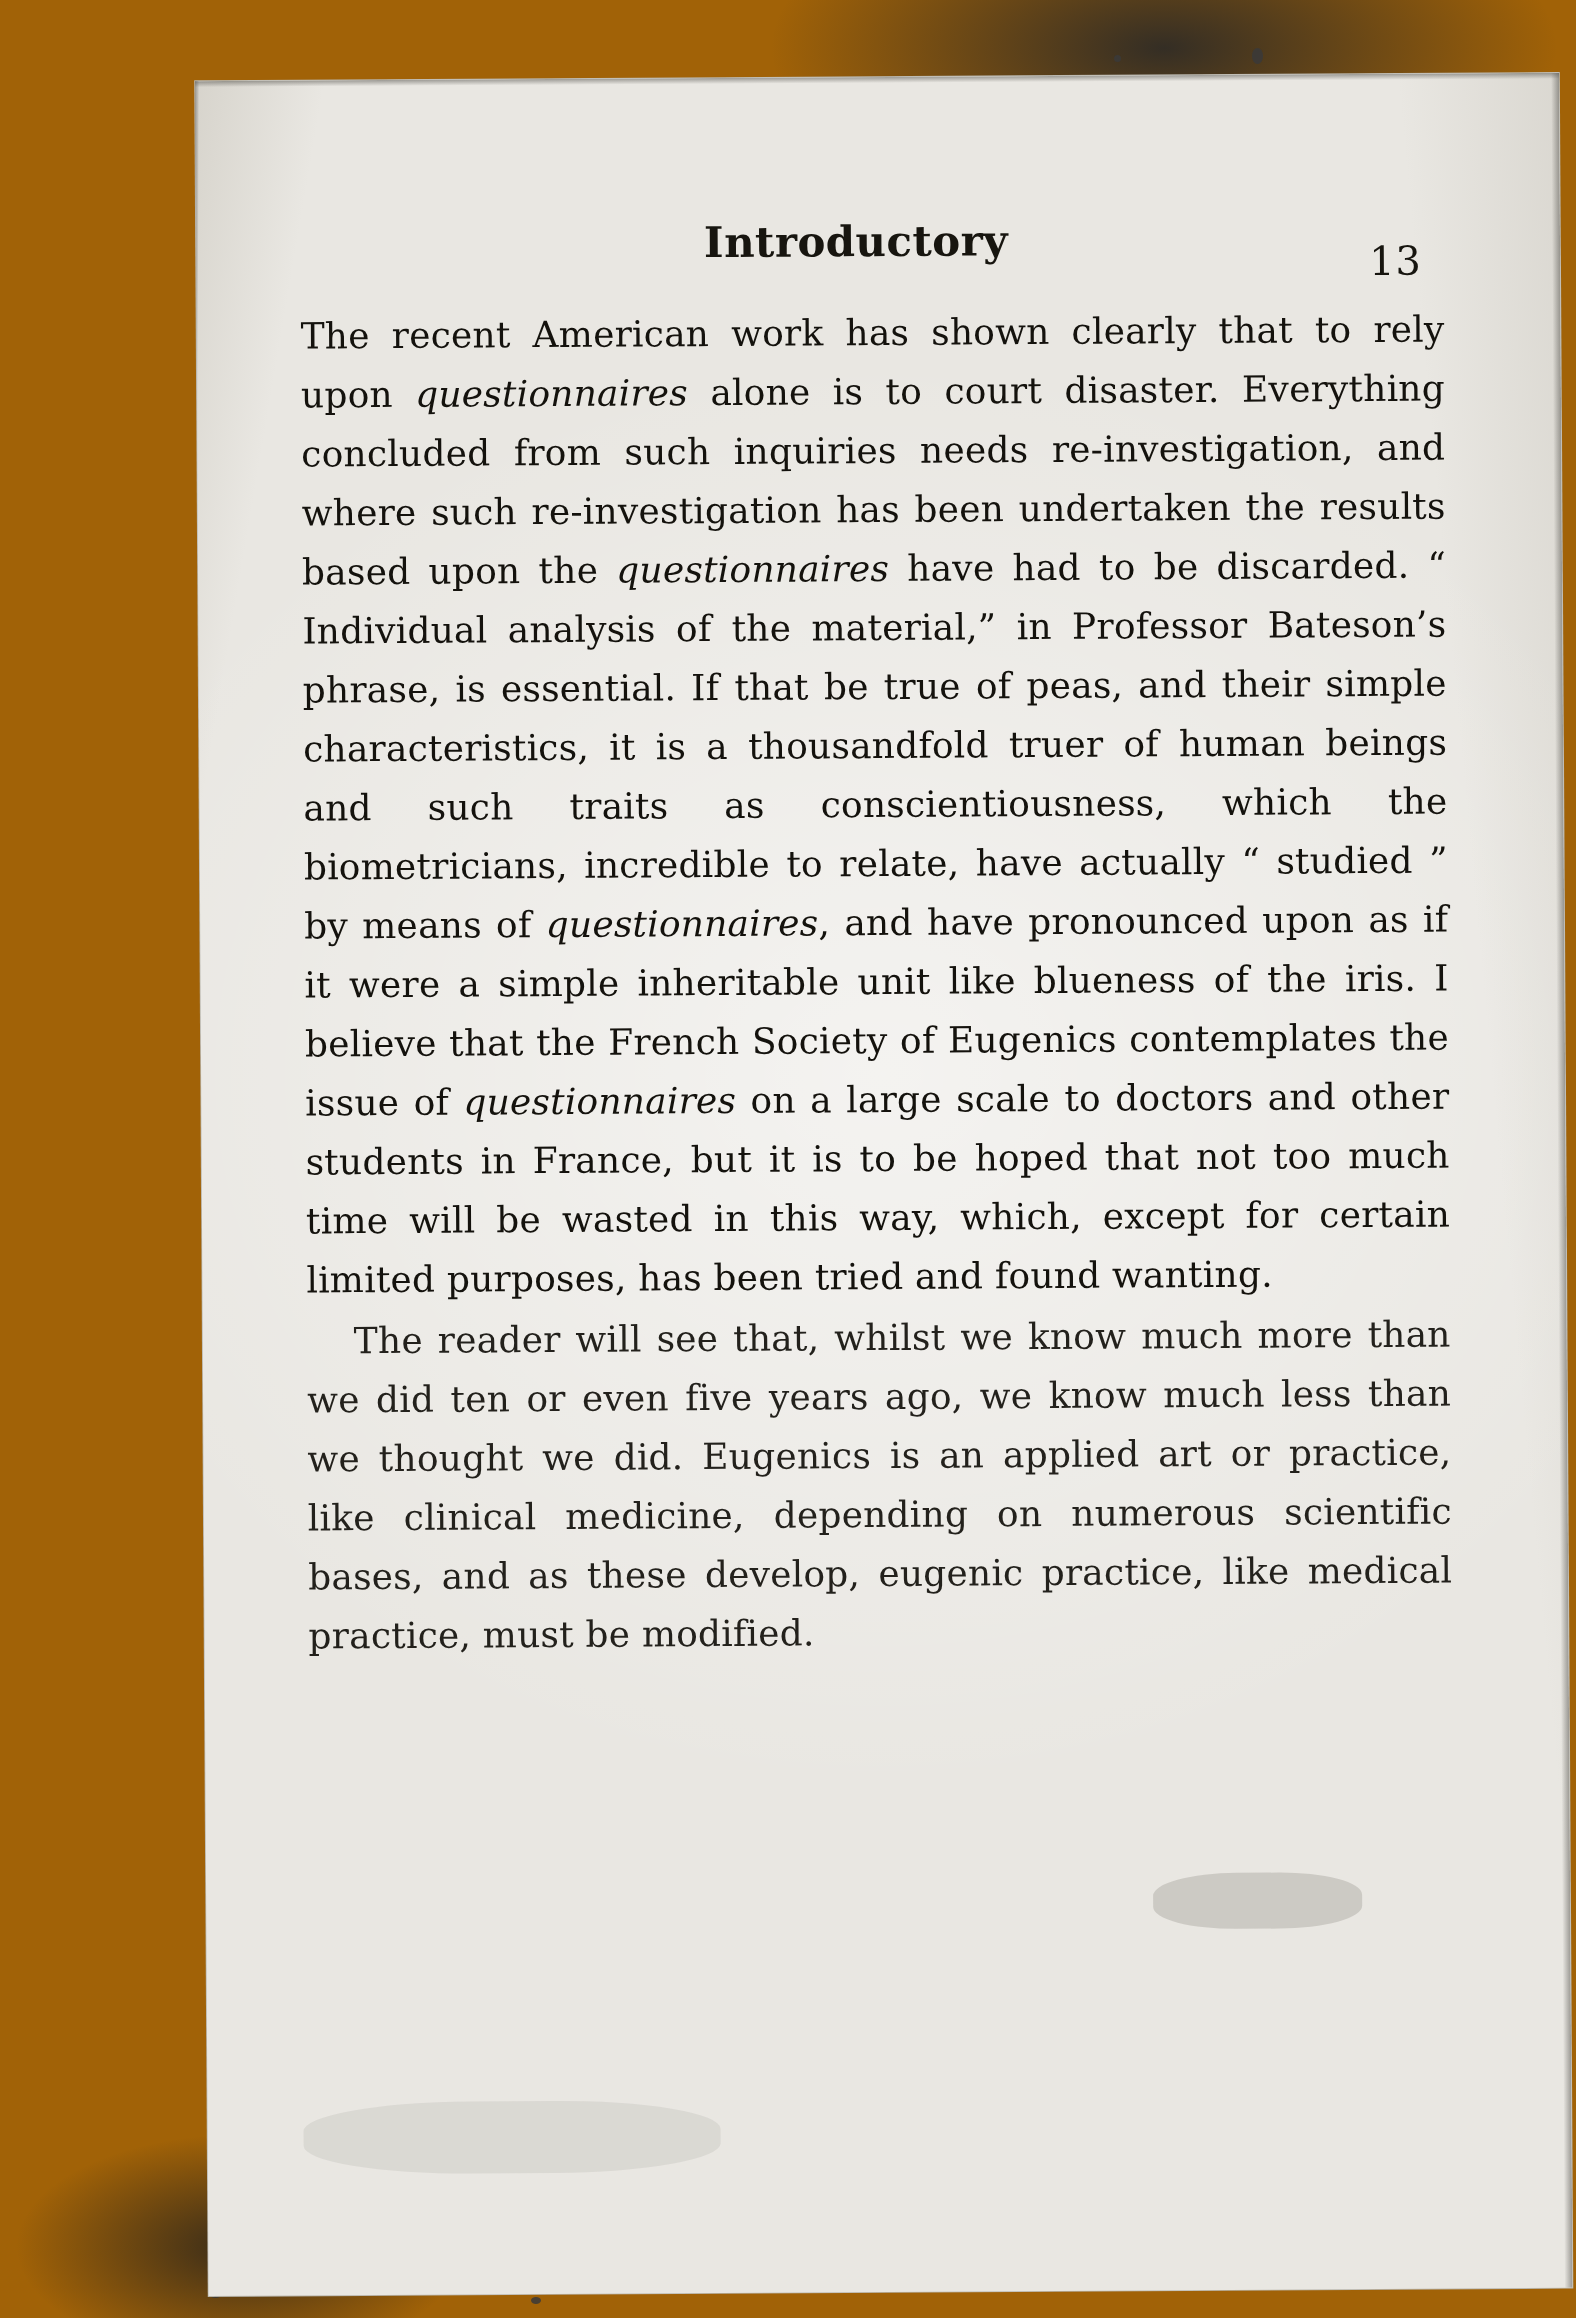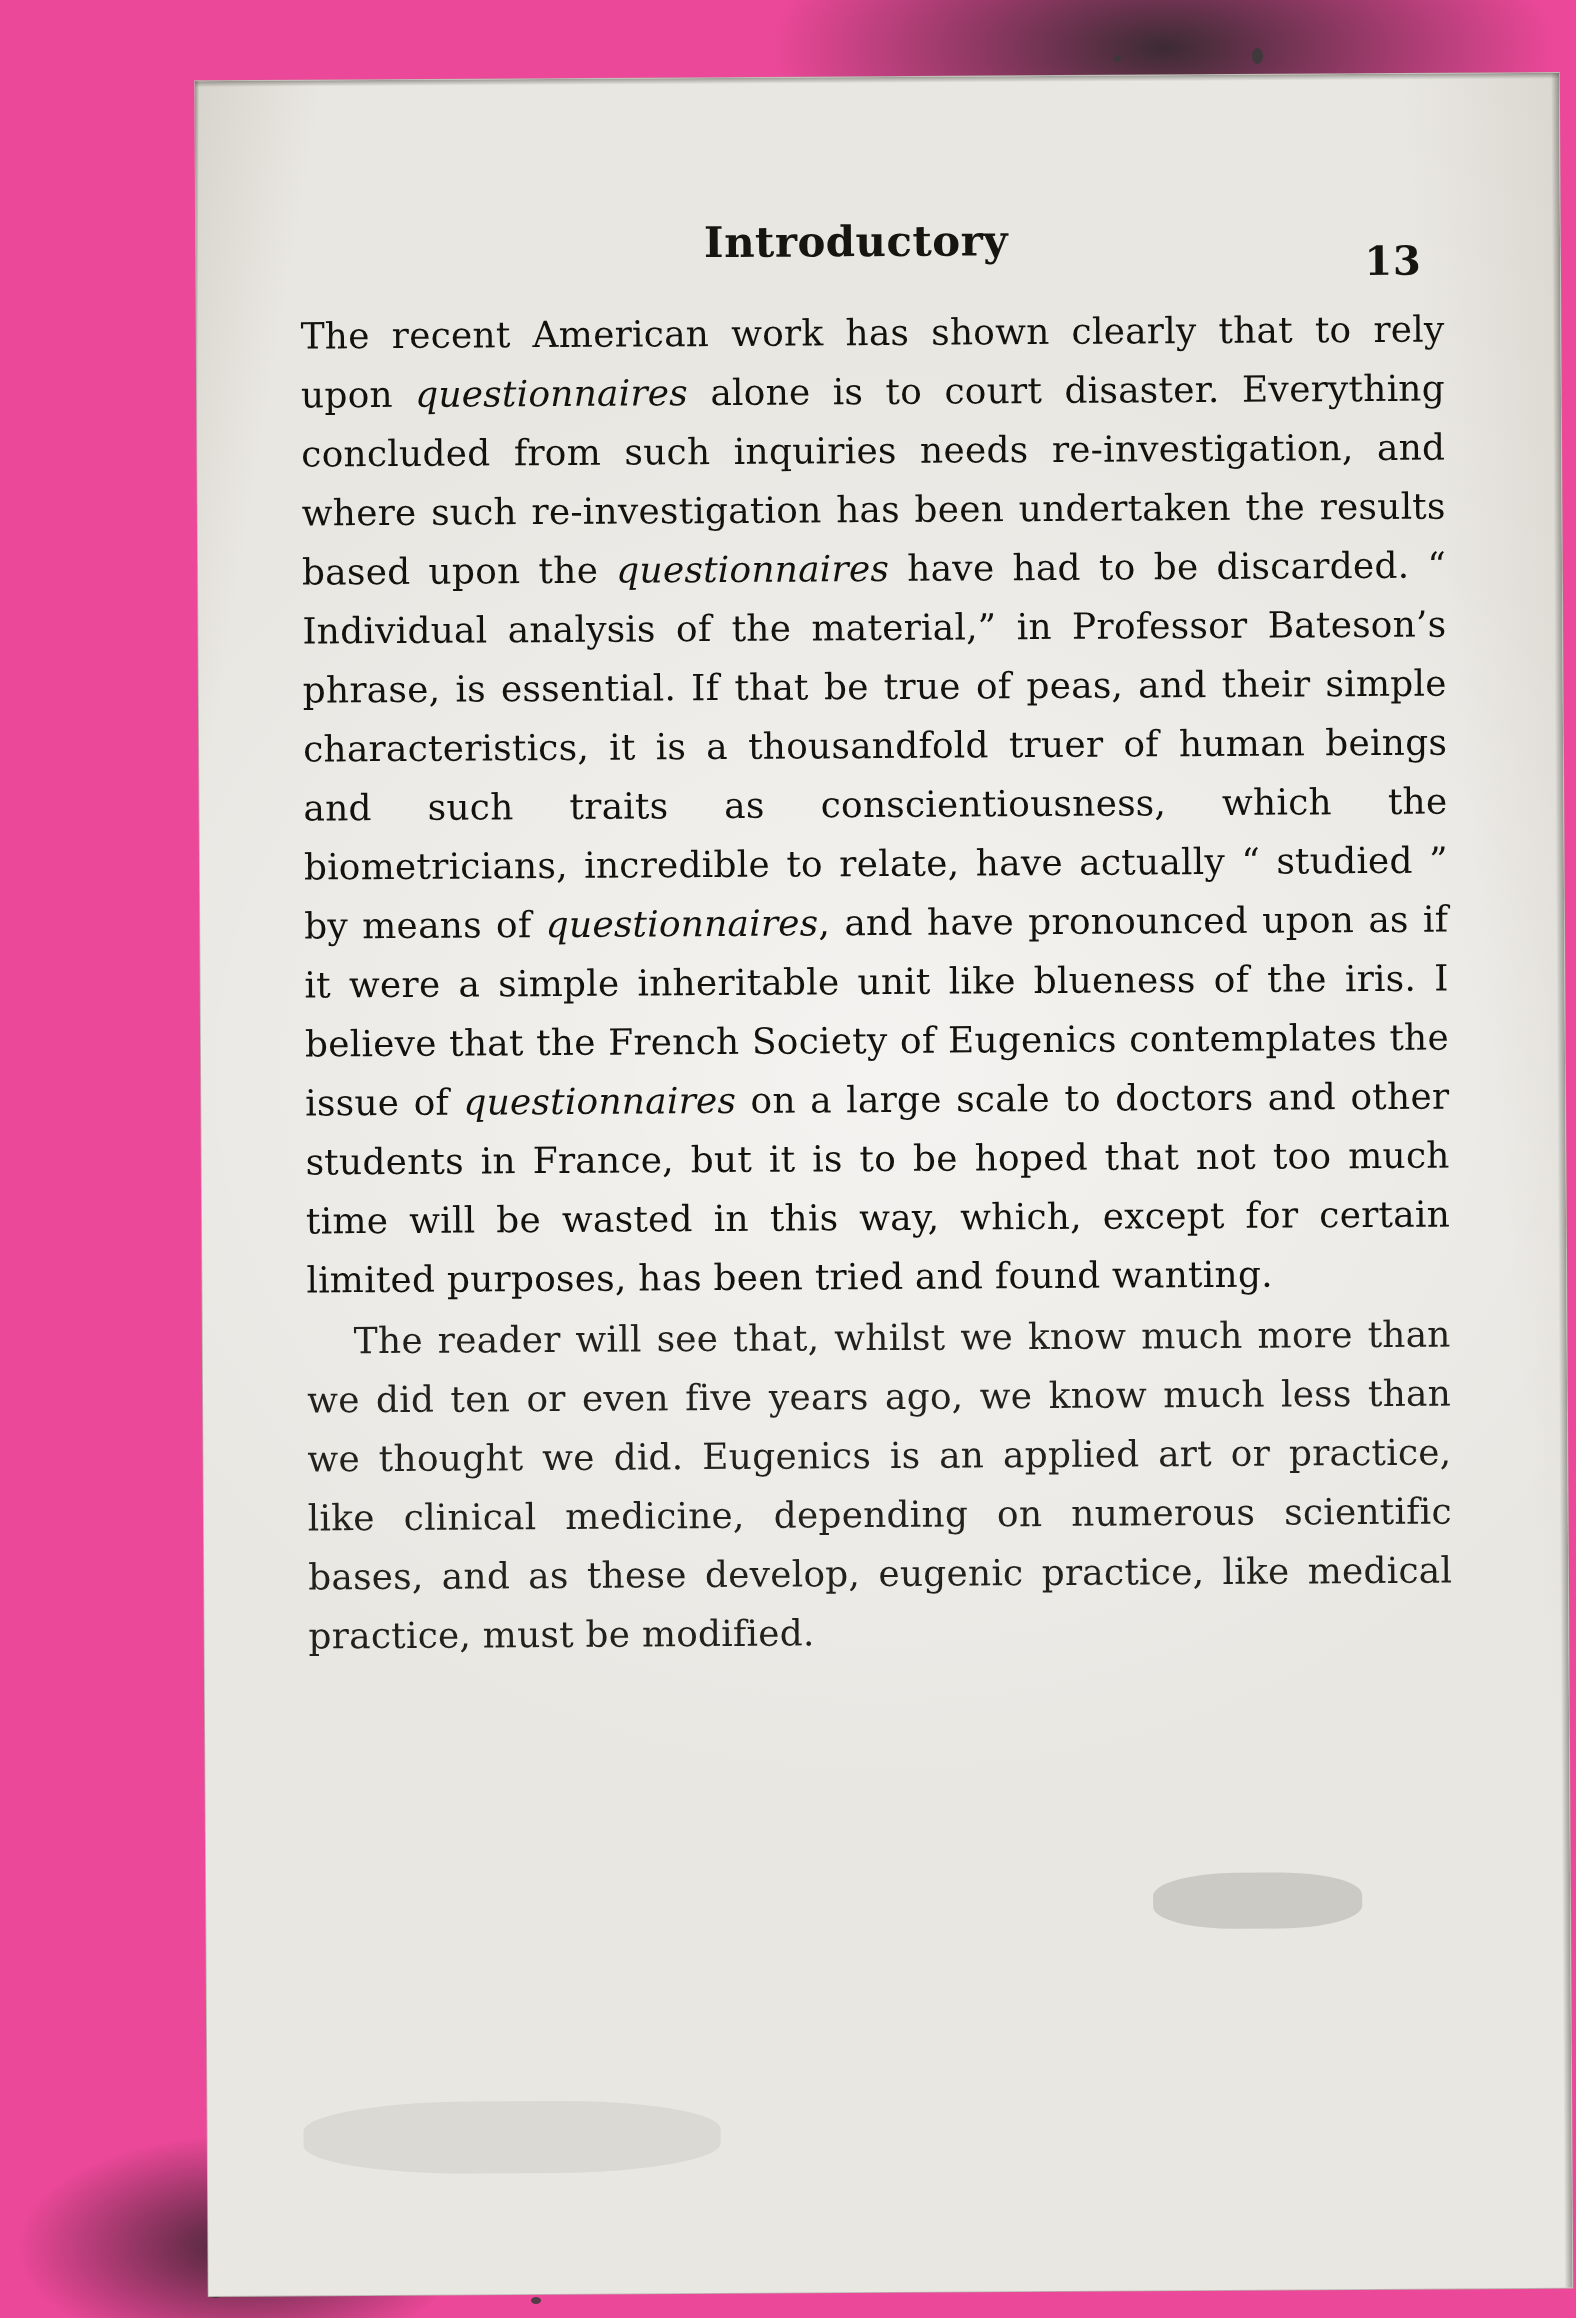--- a/index.html
+++ b/index.html
@@ -12,21 +12,21 @@
     height: 2319px;
     overflow: hidden;
     font-family: "Liberation Serif", serif;
   }
 
   
   .scan {
     position: relative;
     width: 1576px;
     height: 2319px;
-    background: #ec4899;
+    background: #a16207;
     overflow: hidden;
   }
   .scan-noise-a {
     position: absolute;
     left: 0; top: 0;
     width: 1576px; height: 2319px;
     background:
       radial-gradient(ellipse 562px 241px at 1164px 48px, rgba(40,40,40,0.9), rgba(0,0,0,0) 70%),
       radial-gradient(ellipse 321px 161px at 241px 2247px, rgba(30,30,30,0.8), rgba(0,0,0,0) 70%);
     pointer-events: none;
@@ -104,21 +104,21 @@
     font-size: 42px;
     letter-spacing: 0.4px;
     color: #17150f;
     margin-left: -32px;
   }
   .folio {
     position: absolute;
     right: 22.5px;
     bottom: 1.6px;
     font-family: "DejaVu Serif", serif;
-    font-weight: 700;
+    font-weight: 400;
     font-size: 40px;
     color: #17150f;
     letter-spacing: 0.8px;
   }
 
   .para {
     font-family: "DejaVu Serif", serif;
     font-size: 36px;
     line-height: 59px;
     color: #14120d;

